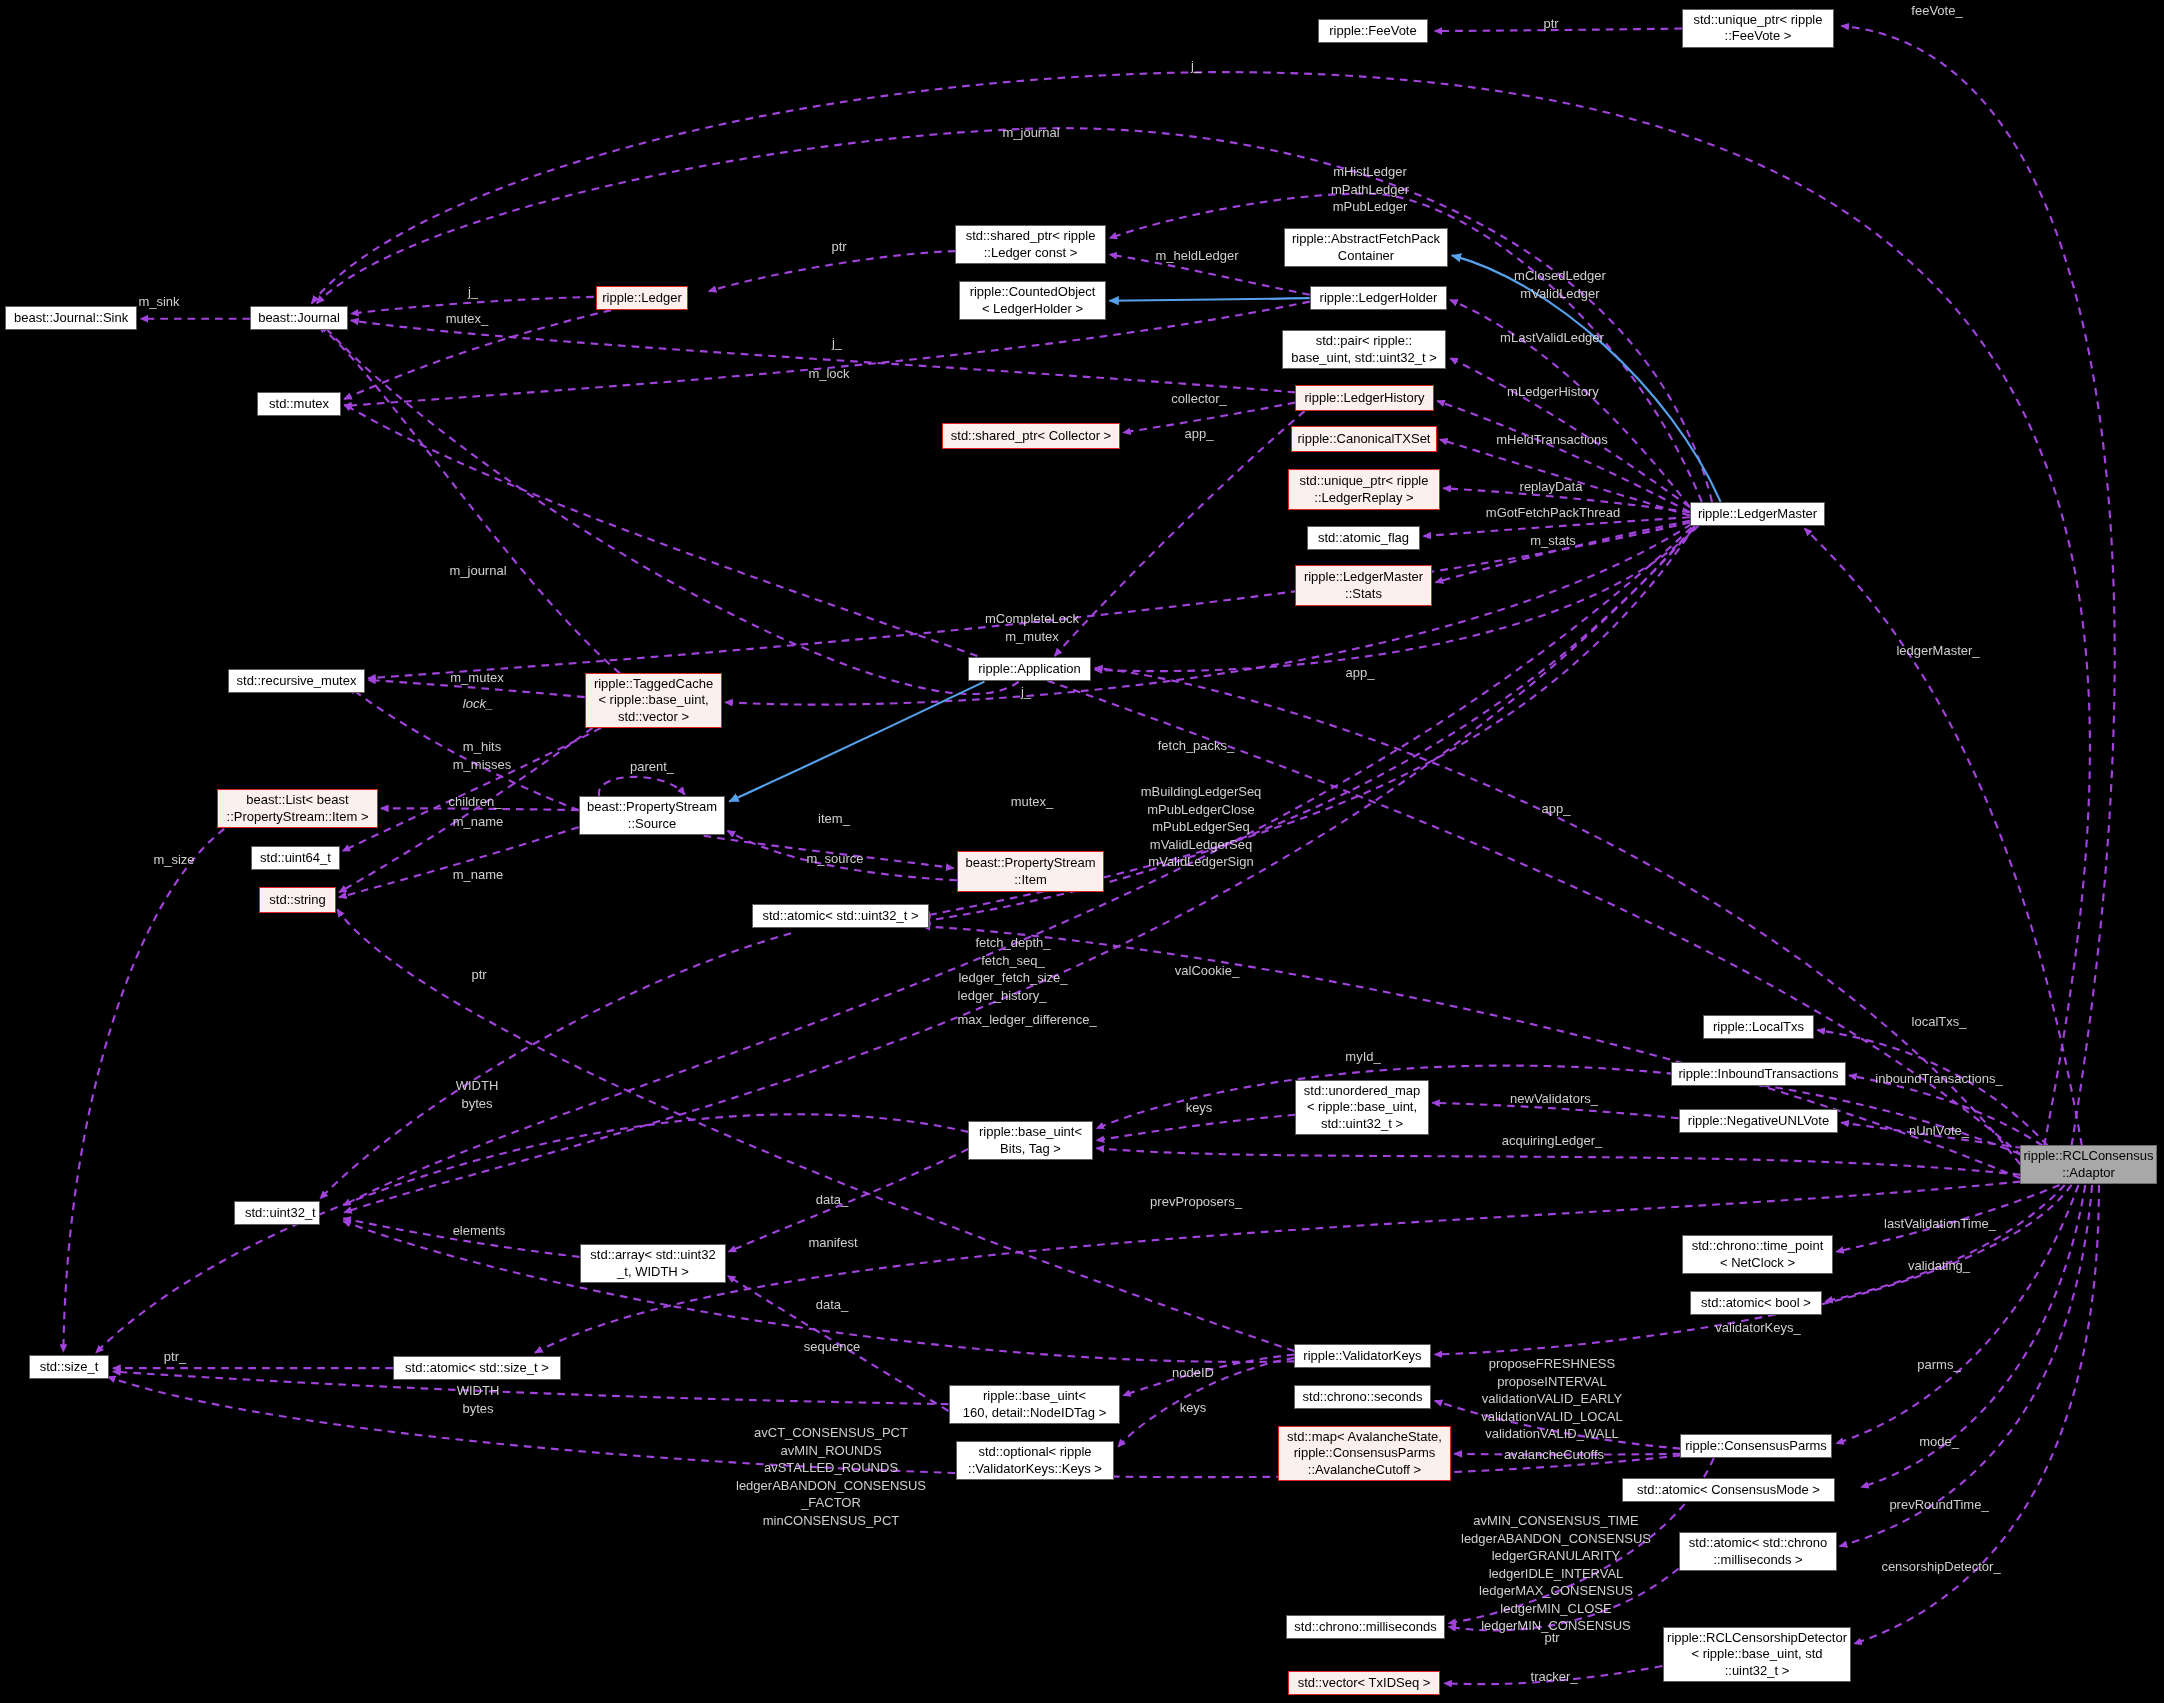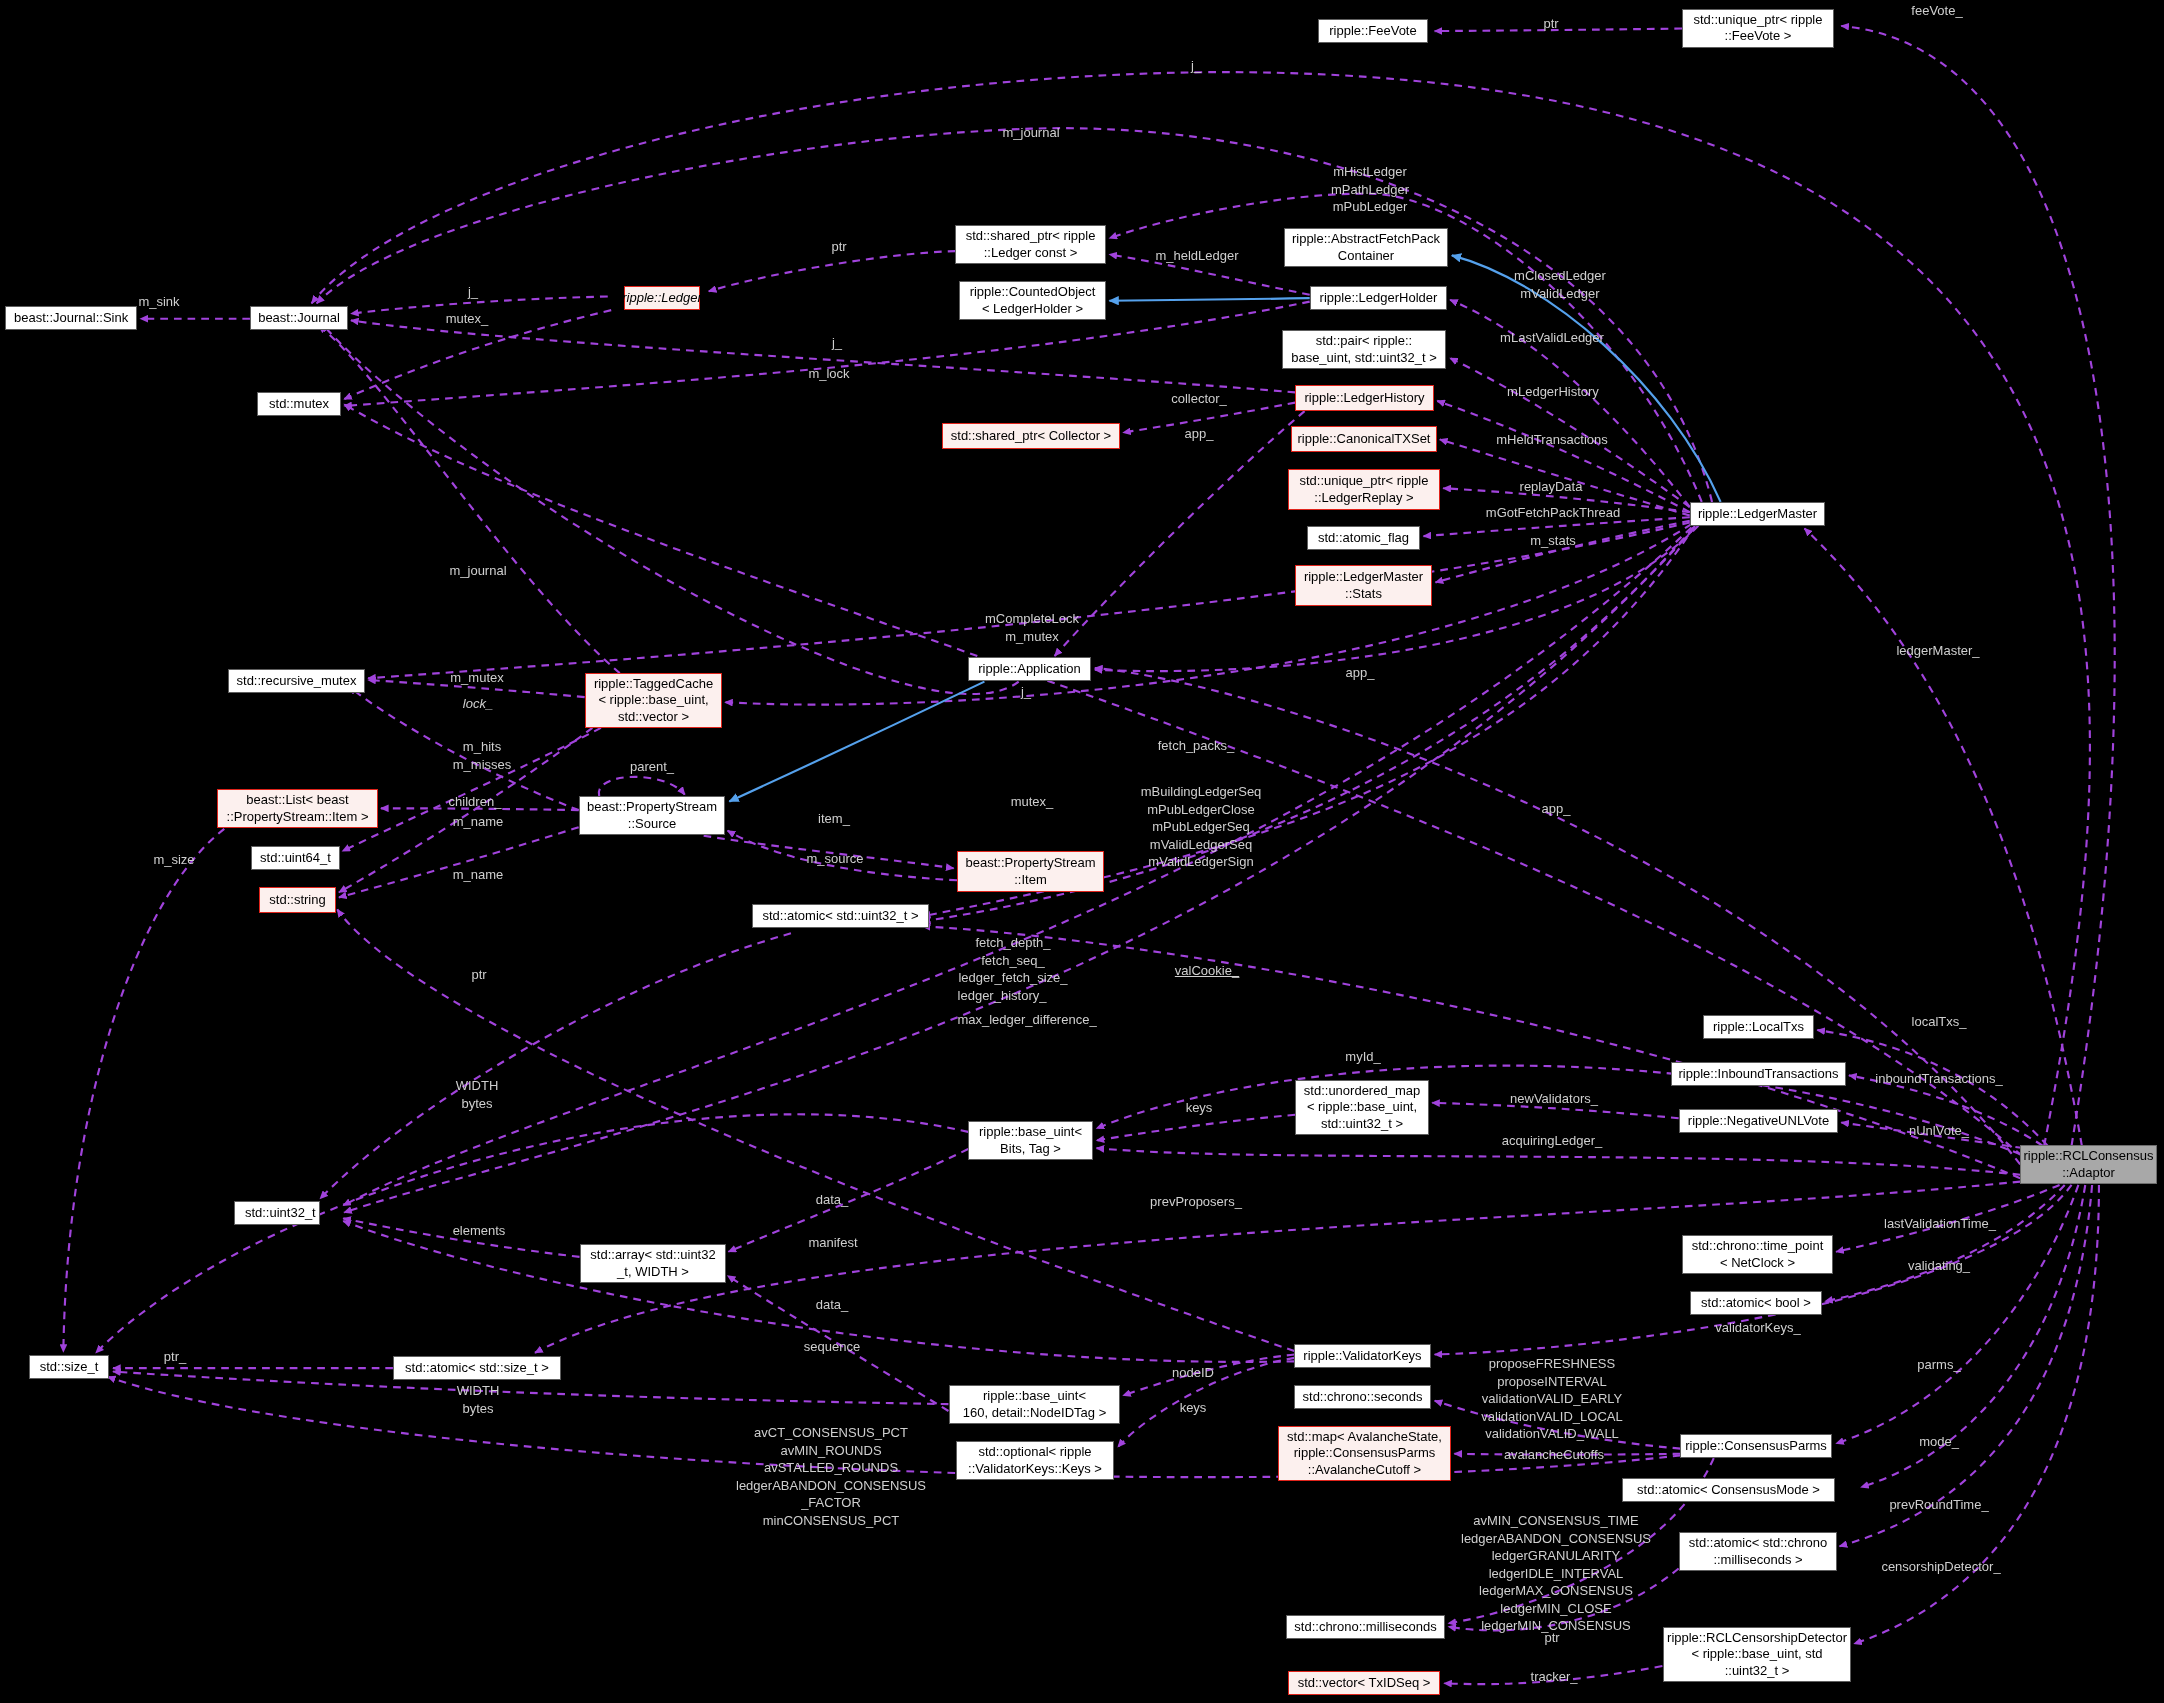--- a/index.html
+++ b/index.html
@@ -109,21 +109,21 @@
         <path d="M1512,1586 C1420,1602 1336,1656 1306,1690" fill="none" stroke="#a143dc" stroke-width="2.5" stroke-dasharray="9,7" marker-end="url(#arr-m)"></path>
         <path d="M1512,1582 Q1420,1592 1312,1630" fill="none" stroke="#a143dc" stroke-width="2.5" stroke-dasharray="9,7" marker-end="url(#arr-m)"></path>
       </g>
   </svg>
   <div id="nodes-layer">
       <div class="node plain" style="left: 1318px; top: 19px; width: 110px; min-height: 24px;"><span>ripple::FeeVote</span></div>
       <div class="node plain" style="left: 1682px; top: 8.6px; width: 152px; min-height: 39px;"><span>std::unique_ptr&lt; ripple
 ::FeeVote &gt;</span></div>
       <div class="node plain" style="left: 5.1px; top: 306px; width: 132px; min-height: 24px;"><span>beast::Journal::Sink</span></div>
       <div class="node plain" style="left: 250px; top: 306px; width: 98px; min-height: 24px;"><span>beast::Journal</span></div>
-      <div class="node red" style="left: 624px; top: 286px; width: 76px; min-height: 24px; font-style: italic;"><span>ripple::Ledger</span></div>
+      <div class="node red" style="left: 596px; top: 286px; width: 92px; min-height: 24px;"><span>ripple::Ledger</span></div>
       <div class="node plain" style="left: 257px; top: 392px; width: 84px; min-height: 24px;"><span>std::mutex</span></div>
       <div class="node plain" style="left: 955px; top: 225px; width: 151px; min-height: 39px;"><span>std::shared_ptr&lt; ripple
 ::Ledger const &gt;</span></div>
       <div class="node plain" style="left: 959px; top: 281px; width: 147px; min-height: 39px;"><span>ripple::CountedObject
 &lt; LedgerHolder &gt;</span></div>
       <div class="node plain" style="left: 1284px; top: 228px; width: 164px; min-height: 39px;"><span>ripple::AbstractFetchPack
 Container</span></div>
       <div class="node plain" style="left: 1310px; top: 286px; width: 137px; min-height: 24px;"><span>ripple::LedgerHolder</span></div>
       <div class="node plain" style="left: 1282px; top: 330px; width: 164px; min-height: 39px;"><span>std::pair&lt; ripple::
 base_uint, std::uint32_t &gt;</span></div>
@@ -233,21 +233,21 @@
       <div class="elabel" style="left: 1201px; top: 783px;">mBuildingLedgerSeq
 mPubLedgerClose
 mPubLedgerSeq
 mValidLedgerSeq
 mValidLedgerSign</div>
       <div class="elabel" style="left: 1556px; top: 800px;">app_</div>
       <div class="elabel" style="left: 174px; top: 851px;">m_size</div>
       <div class="elabel" style="left: 1013px; top: 934px;">fetch_depth_
 fetch_seq_
 ledger_fetch_size_</div>
-      <div class="elabel" style="left: 1207px; top: 962px; text-decoration: underline;">valCookie_</div>
+      <div class="elabel" style="left: 1207px; top: 962px;">valCookie_</div>
       <div class="elabel" style="left: 1002px; top: 987px;">ledger_history_</div>
       <div class="elabel" style="left: 1027px; top: 1011px;">max_ledger_difference_</div>
       <div class="elabel" style="left: 479px; top: 966px;">ptr</div>
       <div class="elabel" style="left: 477px; top: 1077px;">WIDTH
 bytes</div>
       <div class="elabel" style="left: 1199px; top: 1099px;">keys</div>
       <div class="elabel" style="left: 1363px; top: 1048px;">myId_</div>
       <div class="elabel" style="left: 1554px; top: 1090px;">newValidators_</div>
       <div class="elabel" style="left: 1552px; top: 1132px;">acquiringLedger_</div>
       <div class="elabel" style="left: 1196px; top: 1193px;">prevProposers_</div>

